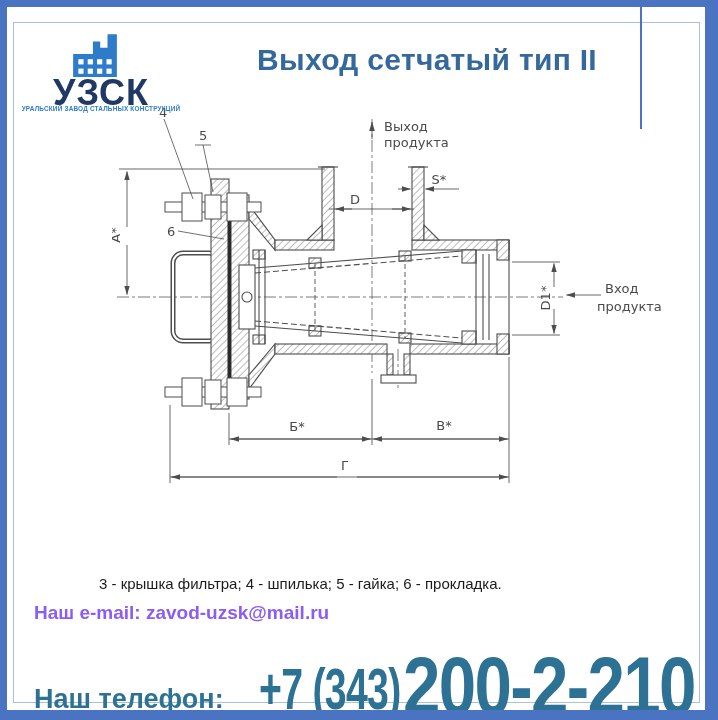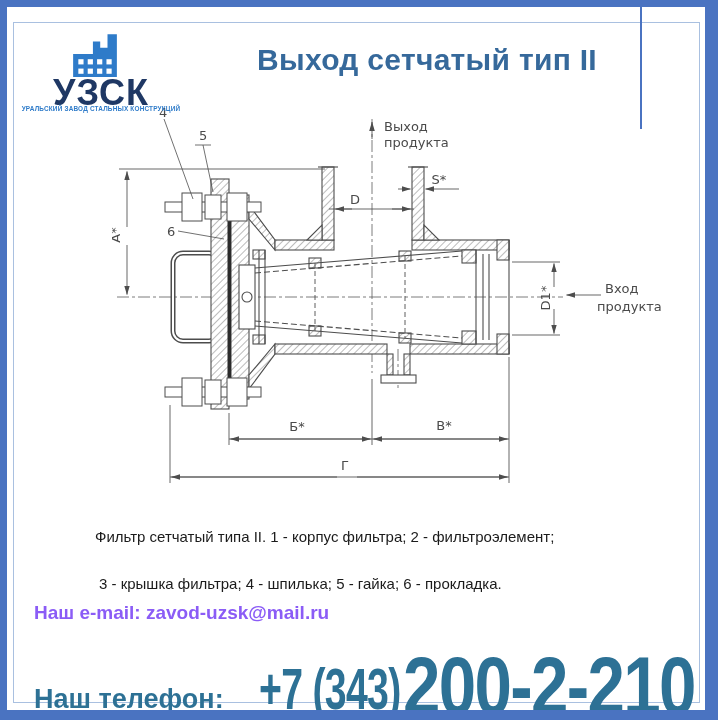--- a/index.html
+++ b/index.html
@@ -198,21 +198,20 @@
           <rect x="17" y="38" width="5" height="5"></rect>
         <rect x="26" y="38" width="5" height="5"></rect>
           <rect x="35" y="38" width="5" height="5"></rect>
       </g>
     </svg>
     <div class="abs logo-abbr">УЗСК</div>
     <div class="abs logo-subtitle">УРАЛЬСКИЙ ЗАВОД СТАЛЬНЫХ КОНСТРУКЦИЙ</div>
     <div class="abs page-title">Выход сетчатый тип II</div>
   </div>
 
-  <div class="abs caption cap1">Фильтр сетчатый типа II. 1 - корпус фильтра; 2 - фильтроэлемент;</div>
   <div class="abs caption cap2">3 - крышка фильтра; 4 - шпилька; 5 - гайка; 6 - прокладка.</div>
 
   <div class="abs contact email-line"><span>Наш e-mail:</span><span> zavod-uzsk@mail.ru</span></div>
   <div class="abs contact phone-label">Наш телефон:</div>
   <div class="abs contact phone-prefix">+7 (343)</div>
   <div class="abs contact phone-number">200-2-210</div>
 
 </div>
 
 </body></html>

